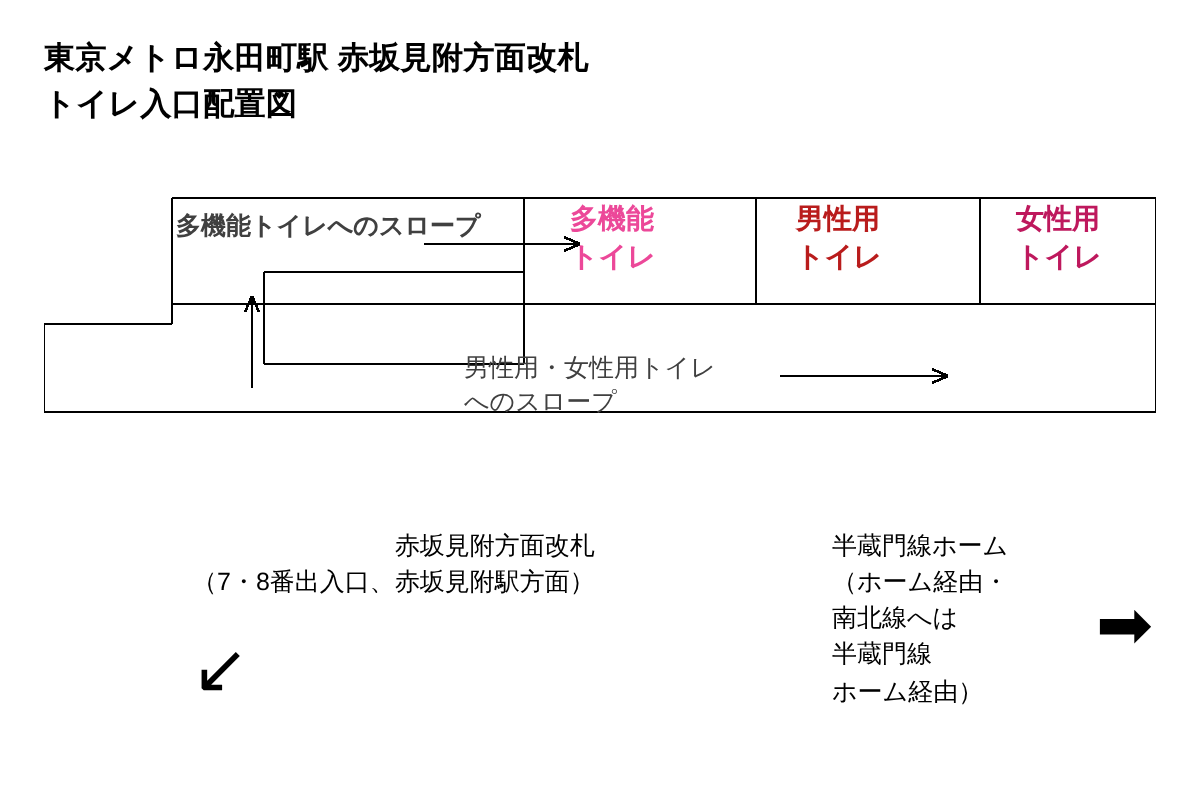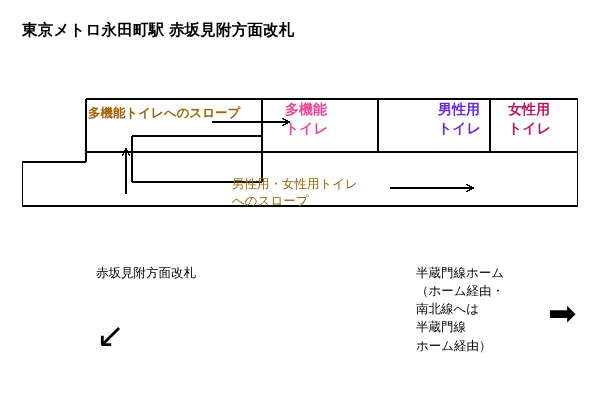--- a/index.html
+++ b/index.html
@@ -54,35 +54,34 @@
     white-space: nowrap;
   }
   .room-multi {
     left: 285px;
     top: 100px;
     color: #ec4899;
   }
   .room-male {
     left: 398px;
     top: 100px;
-    color: #6d28d9;
-    margin-left: 40px;
+    color: #b91c1c;
   }
   .room-female {
     left: 508px;
     top: 100px;
     color: #be185d;
   }
 
   .slope-label {
     position: absolute;
     font-size: 12.5px;
     line-height: 1.35;
     white-space: nowrap;
-    color: #a16207;
+    color: #404040;
   }
   .slope-multi {
     left: 88px;
     top: 105px;
     font-weight: bold;
   }
   .slope-mf {
     left: 232px;
     top: 176px;
   }
@@ -122,20 +121,21 @@
     top: 296px;
   }
 </style>
 </head>
 <body>
 
 <div id="stage">
 
   <div class="title-block">
     <span>東京メトロ永田町駅 赤坂見附方面改札</span>
+    <span class="title-line2">トイレ入口配置図</span>
   </div>
 
   <div id="plan">
     <svg width="556" height="135" viewBox="0 0 556 135" xmlns="http://www.w3.org/2000/svg">
       <g stroke="#000000" stroke-width="1.3" fill="none" shape-rendering="crispEdges">
 
         <path d="M 64 9 L 556 9"></path>
         <path d="M 64 9 L 64 72"></path>
         <path d="M 64 72 L 0 72"></path>
         <path d="M 0 72 L 0 116"></path>
@@ -183,20 +183,21 @@
 
   <div class="slope-label slope-multi">多機能トイレへのスロープ</div>
 
   <div class="slope-label slope-mf">
     <div>男性用・女性用トイレ</div>
     <div>へのスロープ</div>
   </div>
 
   <div class="exit-block exit-left">
     <div>赤坂見附方面改札</div>
+    <div class="sub">（7・8番出入口、赤坂見附駅方面）</div>
   </div>
   <div class="arrow arrow-sw">↙</div>
 
   <div class="exit-block exit-right">
     <div>半蔵門線ホーム</div>
     <div class="sub">（ホーム経由・</div>
     <div class="sub">南北線へは</div>
     <div class="sub">半蔵門線</div>
     <div class="sub">ホーム経由）</div>
   </div>

